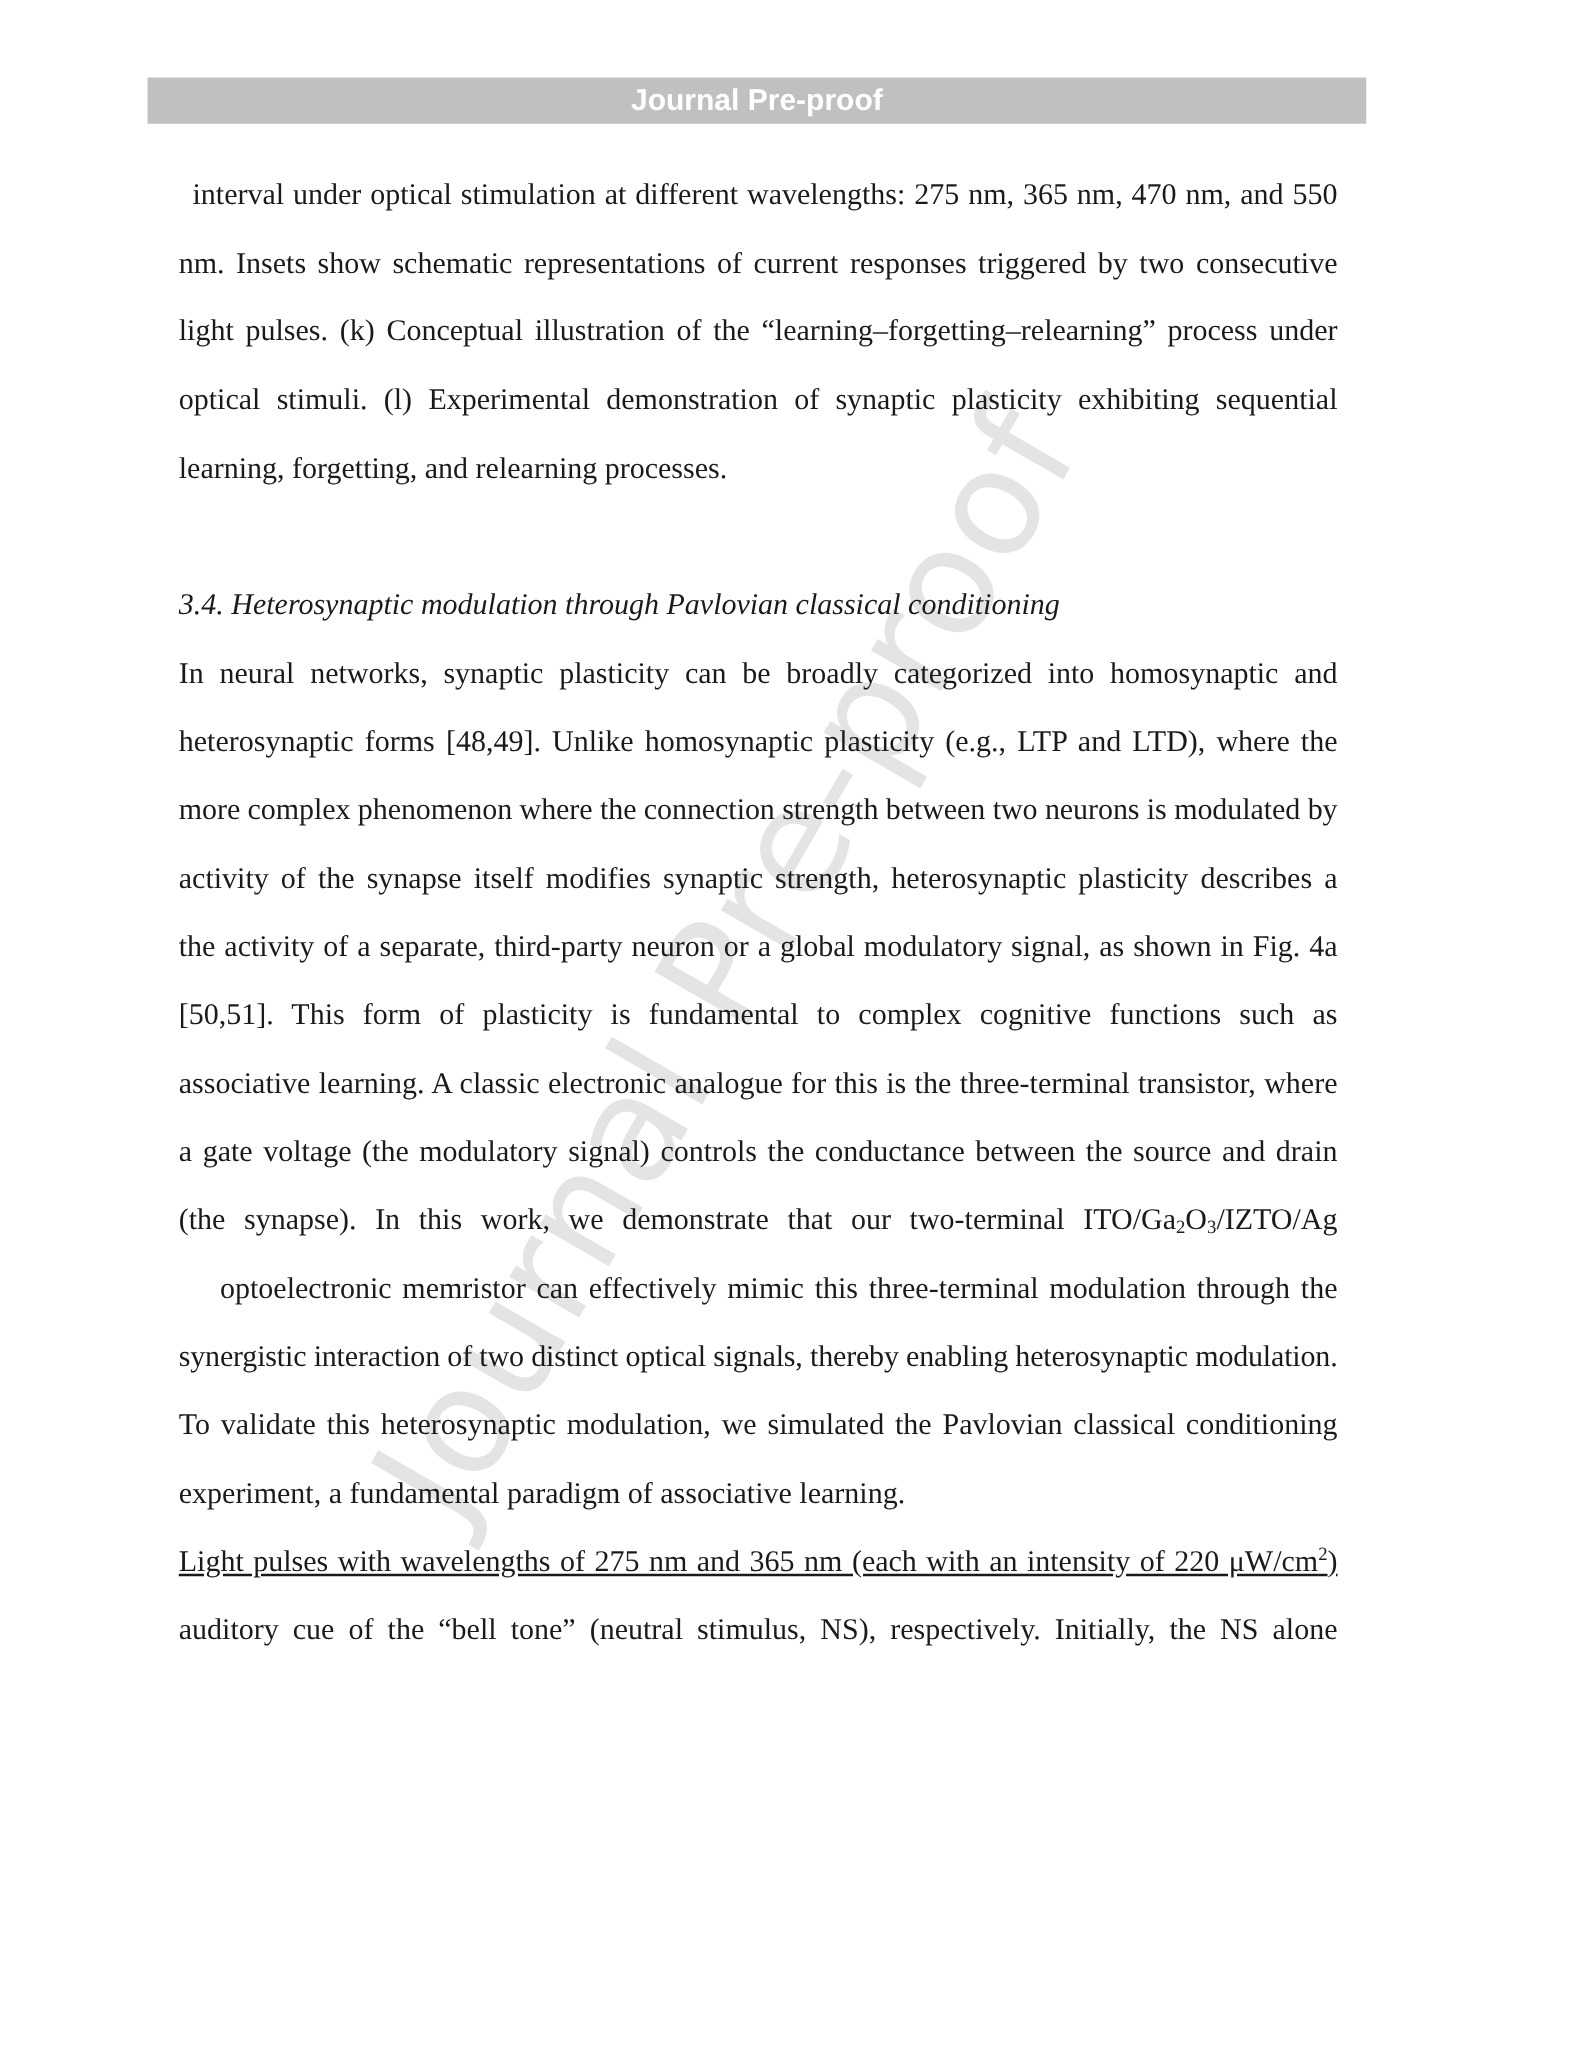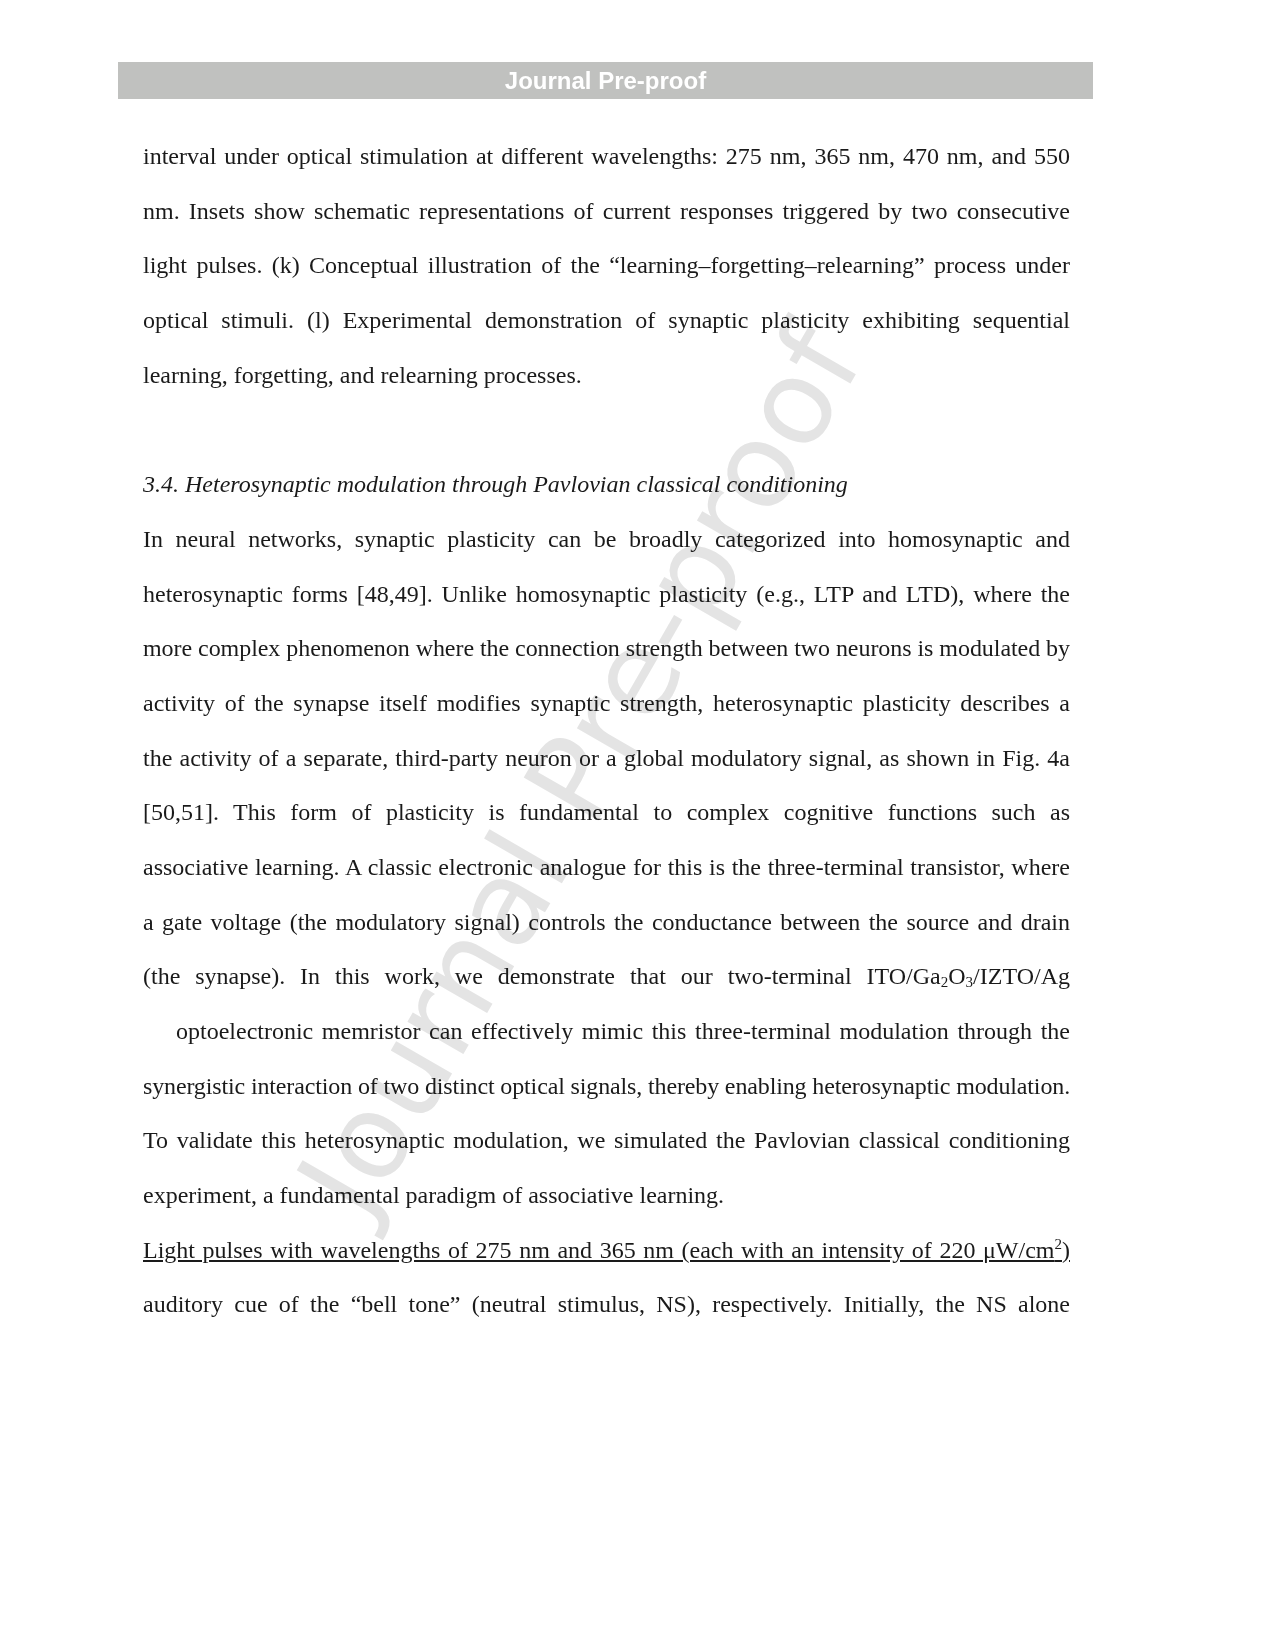--- a/index.html
+++ b/index.html
@@ -34,21 +34,21 @@
 <body>
 
 <div class="header-bar">
   <span>Journal Pre-proof</span>
 </div>
 
 <div class="watermark">Journal Pre-proof</div>
 
 <div class="content">
   <div>
-    <div class="line" style="white-space: nowrap; display: block;">interval under optical stimulation at different wavelengths: 275 nm, 365 nm, 470 nm, and 550</div>
+    <div class="line" style="white-space: nowrap; display: block; margin-left: 11px;">interval under optical stimulation at different wavelengths: 275 nm, 365 nm, 470 nm, and 550</div>
     <div class="line" style="white-space: nowrap; display: block;">nm. Insets show schematic representations of current responses triggered by two consecutive</div>
     <div class="line" style="white-space: nowrap; display: block;">light pulses. (k) Conceptual illustration of the “learning–forgetting–relearning” process under</div>
     <div class="line" style="white-space: nowrap; display: block; font-family: Liberation Serif, serif;">optical stimuli. (l) Experimental demonstration of synaptic plasticity exhibiting sequential</div>
     <div class="line last">learning, forgetting, and relearning processes.</div>
   </div>
 
   <div class="gap"></div>
 
   <div class="line last heading">3.4. Heterosynaptic modulation through Pavlovian classical conditioning</div>
 

